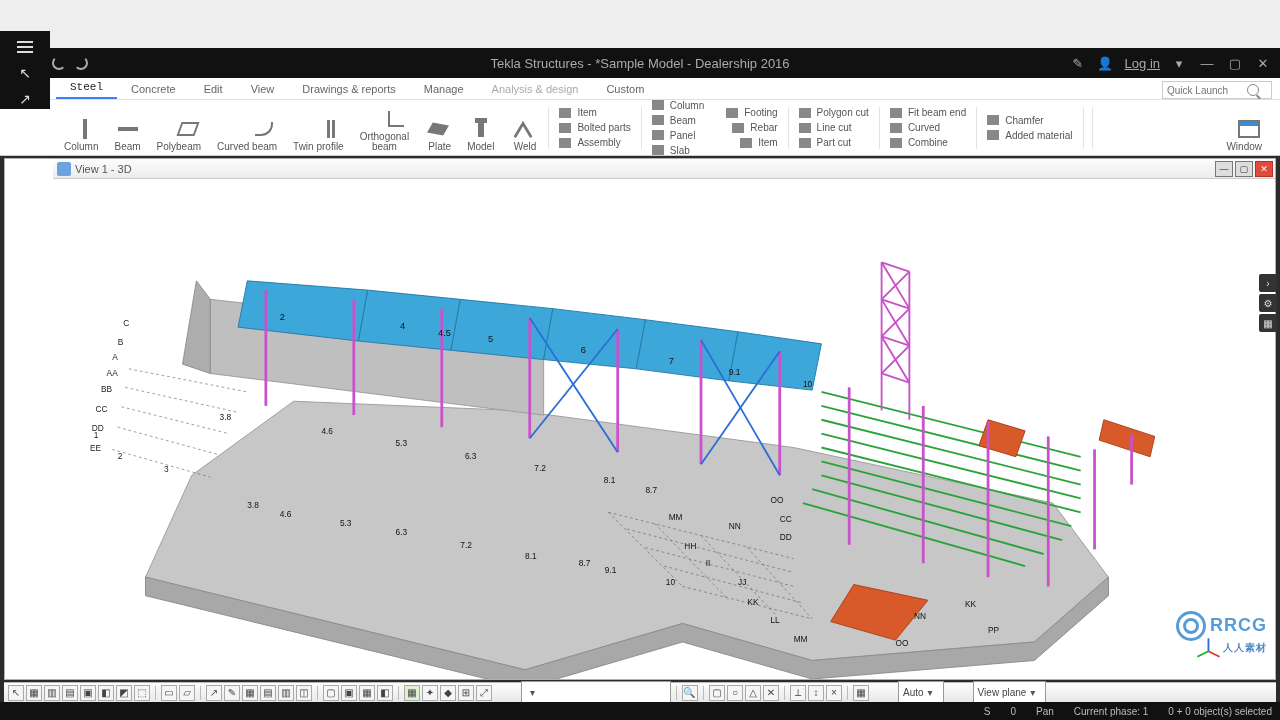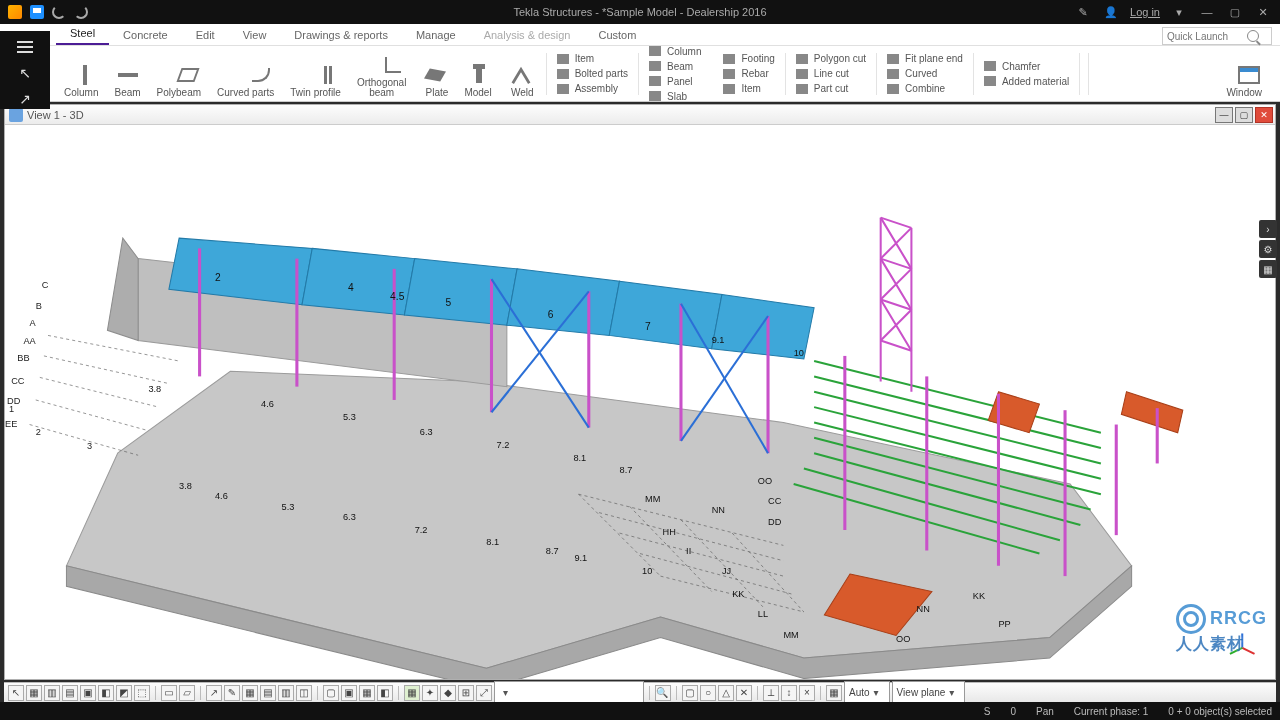--- a/index.html
+++ b/index.html
@@ -1,36 +1,36 @@
 <!DOCTYPE html>
 <html><head>
 <meta charset="utf-8">
 <style>
   * { box-sizing: border-box; margin: 0; padding: 0; font-family: "Segoe UI", Tahoma, sans-serif; }
   html, body { width: 1280px; height: 720px; overflow: hidden; background: #2b2b2b; }
   .app { width: 1280px; height: 720px; display: flex; flex-direction: column; background: #eee; }
 
   
-  .titlebar { height: 24px; background: #111; display: flex; align-items: center; color: #bbb; font-size: 11px; position: relative; }
+  .titlebar { height: 30px; background: #111; display: flex; align-items: center; color: #bbb; font-size: 13px; position: relative; margin-top: 48px; }
   .titlebar .qat { display: flex; gap: 4px; padding-left: 6px; align-items: center; }
   .titlebar .qat .ico { width: 18px; height: 18px; display: flex; align-items: center; justify-content: center; border-radius: 2px; }
   .titlebar .title { position: absolute; left: 50%; transform: translateX(-50%); color: #aaa; }
   .titlebar .right { margin-left: auto; display: flex; align-items: center; gap: 2px; padding-right: 4px; }
   .titlebar .winbtn { width: 26px; height: 22px; display:flex; align-items:center; justify-content:center; color:#aaa; }
 
   .logo-sq { width:14px; height:14px; background:linear-gradient(135deg,#ffb400,#ff8800); border-radius:2px; }
   .save-ico { width:14px; height:14px; background:#1e90ff; border-radius:2px; position:relative;}
   .save-ico::after{content:"";position:absolute;top:3px;left:3px;width:8px;height:5px;background:#fff;}
   .undo-arc,.redo-arc{width:14px;height:14px;border:2px solid #aaa;border-top-color:transparent;border-right-color:transparent;border-radius:50%;}
   .redo-arc{transform:scaleX(-1);}
 
   
   .ribbon-tabs { height: 22px; background: #fff; display: flex; align-items: flex-end; padding-left: 56px; font-size: 11px; color:#666; border-bottom:1px solid #e0e0e0;}
   .ribbon-tabs .tab { padding: 4px 14px 4px; cursor:pointer; }
-  .ribbon-tabs .tab.active { color:#222; border-bottom:2px solid #4c1d95; }
+  .ribbon-tabs .tab.active { color:#222; border-bottom:2px solid #3b82f6;font-family:Liberation Mono, monospace; }
   .ribbon-tabs .tab.dimmed { color:#aaa; }
   .ribbon-tabs .quicklaunch { margin-left:auto; margin-right:8px; display:flex; align-items:center; border:1px solid #ccc; background:#fff; height:18px; width:110px; padding:0 4px;}
   .ribbon-tabs .quicklaunch input{ border:none; outline:none; font-size:10px; width:80px; color:#888;}
   .mag { width:12px;height:12px;border:1.5px solid #888;border-radius:50%;position:relative;}
   .mag::after{content:"";position:absolute;width:5px;height:1.5px;background:#888;transform:rotate(45deg);bottom:-2px;right:-3px;}
 
   
   .ribbon-body { height: 56px; background:#fff; display:flex; align-items:center; padding-left:56px; font-size:10px; color:#555; border-bottom:1px solid #ccc;}
   .rbtn { display:flex; flex-direction:column; align-items:flex-end; justify-content:flex-end; gap:2px; padding:0 8px; height:48px;}
   .rbtn .ricon { width:26px; height:22px; display:flex; align-items:center; justify-content:center;}
@@ -47,34 +47,34 @@
   .hamb{width:16px;height:2px;background:#ddd;position:relative;}
   .hamb::before,.hamb::after{content:"";position:absolute;left:0;width:16px;height:2px;background:#ddd;}
   .hamb::before{top:-5px}.hamb::after{top:5px}
 
   
   .right-rail{position:absolute;top:118px;right:3px;width:18px;display:flex;flex-direction:column;gap:2px;z-index:6;}
   .right-rail .rr{width:18px;height:18px;background:#333;border-radius:2px;display:flex;align-items:center;justify-content:center;color:#ddd;font-size:10px;}
 
   
   .workspace { flex:1; background:#2b2b2b; position:relative; overflow:hidden;}
-  .viewframe { position:absolute; top:2px; left:4px; right:4px; bottom:22px; background:#fff; border:1px solid #b0b0b0; display:flex; flex-direction:column;}
+  .viewframe { position:absolute; top:2px; left:4px; right:4px; bottom:22px; background:#fff; border:1px solid #b0b0b0; display:flex; flex-direction:column;padding-left:48px;}
   .viewframe .viewtitle { height:20px; background:linear-gradient(#fdfdfd,#ececec); border-bottom:1px solid #ccc; display:flex; align-items:center; font-size:11px; color:#555; position:relative;}
   .viewframe .viewtitle .vicon{width:14px;height:14px;background:#6aa3e0;margin:0 4px 0 4px;border-radius:2px;}
   .viewframe .viewtitle .wbtn{width:18px;height:16px;border:1px solid #777;margin-left:2px;display:flex;align-items:center;justify-content:center;font-size:9px;color:#333;background:#ddd;}
   .viewframe .viewtitle .wbtn.close{background:#e04b3b;color:#fff;border-color:#b03326;}
   .viewframe .viewtitle .tbtns{position:absolute;right:2px;display:flex;}
   .viewbody { flex:1; position:relative; background:#fff;}
 
   .model-svg{position:absolute;inset:0;width:100%;height:100%;}
 
   
   .bottombar{position:absolute;left:4px;right:4px;bottom:0;height:20px;background:linear-gradient(#fdfdfd,#e8e8e8);border-top:1px solid #bbb;display:flex;align-items:center;gap:2px;padding:0 4px;font-size:10px;color:#444;}
   .bottombar .tb{width:16px;height:16px;border:1px solid #aaa;background:#f5f5f5;display:flex;align-items:center;justify-content:center;}
-  .bottombar .sel{border:1px solid #999;background:#fff;padding:0 10px 0 4px;height:24px;display:flex;align-items:center;}
+  .bottombar .sel{border:1px solid #999;background:#fff;padding:0 10px 0 4px;height:24px;display:flex;align-items:center;margin-left:27px;}
   .bottombar .sel::after{content:"▾";margin-left:4px;color:#555;}
   .bsep{width:1px;height:14px;background:#bbb;margin:0 3px;}
 
   
   .statusbar{height:18px;background:#111;color:#bbb;font-size:10px;display:flex;align-items:center;padding:0 8px;gap:20px;}
   .statusbar .grow{flex:1;}
   
   .watermark{position:absolute;right:8px;bottom:24px;font-size:18px;font-weight:bold;color:#3a8bd0;opacity:.85;letter-spacing:1px;text-shadow:0 0 3px rgba(255,255,255,.8);}
   .wmlogo{display:inline-block;width:30px;height:30px;border:3px solid #3a8bd0;border-radius:50%;vertical-align:middle;margin-right:4px;position:relative;}
   .wmlogo::after{content:"";position:absolute;inset:4px;border:3px solid #3a8bd0;border-radius:50%;}
@@ -162,21 +162,21 @@
     <div class="rbtn">
         <div class="ricon">
           <div class="ico-poly"></div>
         </div>
         <span>Polybeam</span>
       </div>
     <div class="rbtn">
         <div class="ricon">
           <div class="ico-curve"></div>
         </div>
-        <span>Curved parts</span>
+        <span>Curved beam</span>
       </div>
     <div class="rbtn">
         <div class="ricon">
           <div class="ico-twin">
             <div></div>
             <div></div>
           </div>
         </div>
         <span>Twin profile</span>
       </div>
@@ -234,21 +234,21 @@
         </div>
       <div class="row">
           <div class="mi"></div>
           <span>Panel</span>
         </div>
       <div class="row">
           <div class="mi"></div>
           <span>Slab</span>
         </div>
     </div>
-    <div class="mini-list" style="margin-left:10px;">
+    <div class="mini-list" style="margin-left:10px;align-items:flex-end;">
       <div class="row">
           <div class="mi"></div>
           <span>Footing</span>
         </div>
       <div class="row">
           <div class="mi"></div>
           <span>Rebar</span>
         </div>
       <div class="row">
           <div class="mi"></div>
@@ -267,21 +267,21 @@
         </div>
       <div class="row">
           <div class="mi"></div>
           <span>Part cut</span>
         </div>
     </div>
     <div class="sep"></div>
     <div class="mini-list">
       <div class="row">
           <div class="mi"></div>
-          <span>Fit plane end</span>
+          <span>Fit beam end</span>
         </div>
       <div class="row">
           <div class="mi"></div>
           <span>Curved</span>
         </div>
       <div class="row">
           <div class="mi"></div>
           <span>Combine</span>
         </div>
     </div>
@@ -478,21 +478,21 @@
 
           <g transform="translate(1208 510)">
             <line x1="0" y1="0" x2="0" y2="-14" stroke="#2b6fd6" stroke-width="2"></line>
             <line x1="0" y1="0" x2="12" y2="6" stroke="#d33" stroke-width="2"></line>
             <line x1="0" y1="0" x2="-12" y2="6" stroke="#2a2" stroke-width="2"></line>
           </g>
         </svg>
 
         <div class="watermark">
           <span class="wmlogo"></span><span>RRCG</span>
-          <div style="font-size:16px;color:#2d72b8;">人人素材</div>
+          <div style="font-size:10px;color:#2d72b8;text-align:right;">人人素材</div>
         </div>
       </div>
     </div>
 
     <div class="bottombar">
       <div class="tb">↖</div>
       <div class="tb">▦</div>
       <div class="tb">▥</div>
       <div class="tb">▤</div>
       <div class="tb">▣</div>

